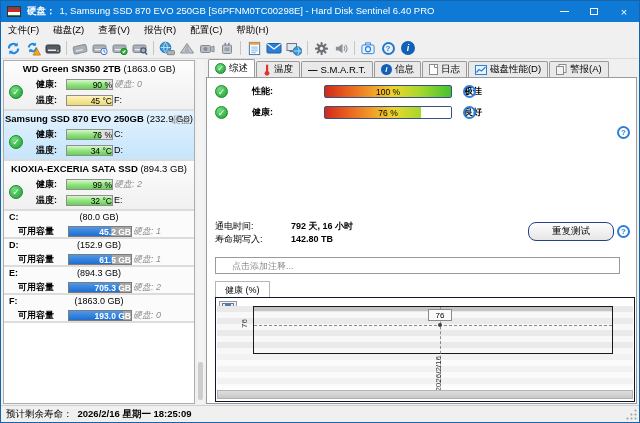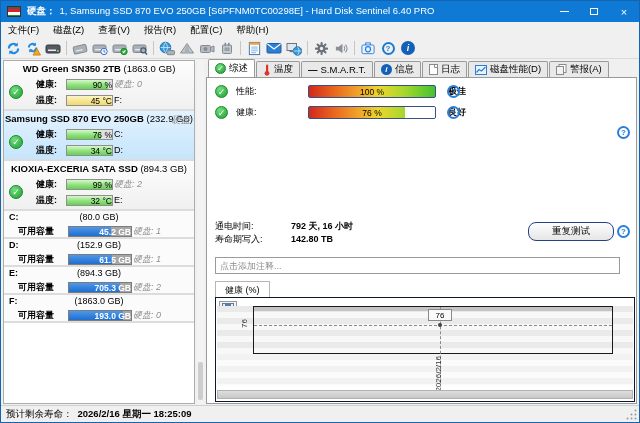--- a/index.html
+++ b/index.html
@@ -67,37 +67,37 @@
   .pi-label{width:44px;font-weight:bold}
 
   
   .rightpanel{position:absolute;top:0;left:205px;right:2px;bottom:1px}
   .tabs{display:flex;height:18px;align-items:flex-end;padding-left:2px;position:relative;z-index:2}
   .tab{display:flex;align-items:center;gap:3px;padding:0 6px;font-size:9.5px;border:1px solid #9a9a9a;border-bottom:none;background:#e9e9e9;height:16px;margin-right:1px;border-radius:2px 2px 0 0;white-space:nowrap}
   .tab.active{background:#fff;height:18px}
   .content{position:absolute;top:18px;left:0;right:0;bottom:0;background:#fff;border:1px solid #9a9a9a}
 
   .meter-row{position:absolute;left:8px;height:15px;display:flex;align-items:center}
-  .mlabel{font-weight:normal;width:72px;margin-left:8px}
+  .mlabel{font-weight:bold;width:72px;margin-left:24px}
   .gbar{position:relative;width:128px;height:13px;border:1px solid #3c4e87;border-radius:2px;background:linear-gradient(90deg,#cf2a1b,#e8611f 18%,#f0a029 38%,#ecd52d 55%,#a8d82e 75%,#45c230 100%);overflow:hidden}
   .gmask{position:absolute;top:0;right:0;bottom:0;background:#fff}
   .gtext{position:absolute;left:0;right:0;top:0;text-align:center;font-size:8.5px;line-height:13px}
   .rating{font-weight:bold;margin-left:12px}
   .helpc{width:13px;height:13px;border:2px solid #2a7fd6;color:#2a7fd6;border-radius:50%;font-size:8px;font-weight:bold;display:flex;align-items:center;justify-content:center}
   .hp{position:absolute;right:6px}
 
   .infobox{position:absolute;top:48px;left:8px;width:400px;height:91px;background:#d9f6cf;border:1px solid #c0e4b5;padding:3px 6px;line-height:13px;font-size:9.5px;color:#1c2e1c}
   .il.b{font-weight:bold;margin-top:13px}
 
   .stats{position:absolute;top:142px;left:8px;line-height:13px}
   .stat{display:flex}
   .slabel{width:76px}
   .sval{font-weight:bold}
   .retest{position:absolute;top:144px;left:321px;width:86px;height:19px;font-size:9.5px;border:1px solid #26418c;border-radius:8px;background:linear-gradient(#fdfdfd,#e6e6e6);font-family:inherit}
-  .note{position:absolute;top:179px;left:8px;width:405px;height:17px;border:1px solid #9a9a9a;font-size:9px;padding:0 4px;font-family:inherit;color:#444}
+  .note{position:absolute;top:179px;left:8px;width:405px;height:17px;border:1px solid #9a9a9a;font-size:9px;padding:0 16px;font-family:inherit;color:#444}
   .note::placeholder{color:#8c8c8c}
 
   .chart-tab{position:absolute;top:203px;left:8px;height:16px;padding:2px 9px 0;background:#fff;border:1px solid #b5b5b5;border-bottom:none;font-size:9px;z-index:2}
   .chart-box{position:absolute;top:219px;left:8px;width:420px;height:105px;border:1px solid #0f172a;background:#fff}
   .saveb{position:absolute;left:3px;top:3px;width:18px;height:16px;border:1px solid #999;background:#f3f3f3;display:flex;align-items:center;justify-content:center}
   .stripesA{position:absolute;left:1px;right:1px;top:8px;height:48px;background:repeating-linear-gradient(180deg,#eaeaea 0 6px,#f8f8f8 6px 12px)}
   .stripesB{position:absolute;left:1px;right:1px;top:56px;height:32px;background:repeating-linear-gradient(180deg,#f2f2f2 0 6px,#fbfbfb 6px 12px)}
   .plotrect{position:absolute;left:37px;top:8px;width:360px;height:48px;border:1px solid #1a1a1a;background:linear-gradient(180deg,#c4c4c4 0 4px,transparent 4px)}
   .hline{position:absolute;left:38px;top:27px;width:358px;border-top:1px dashed #8a8a8a}
   .ytick{position:absolute;left:24px;top:21px;transform:rotate(-90deg);font-size:8px;color:#333}

